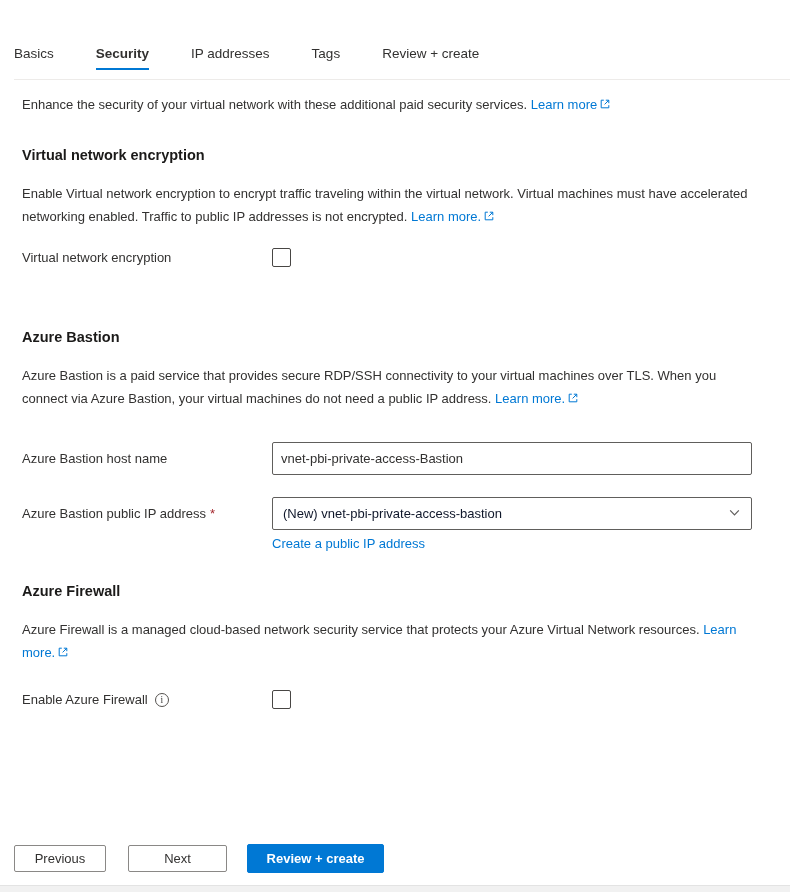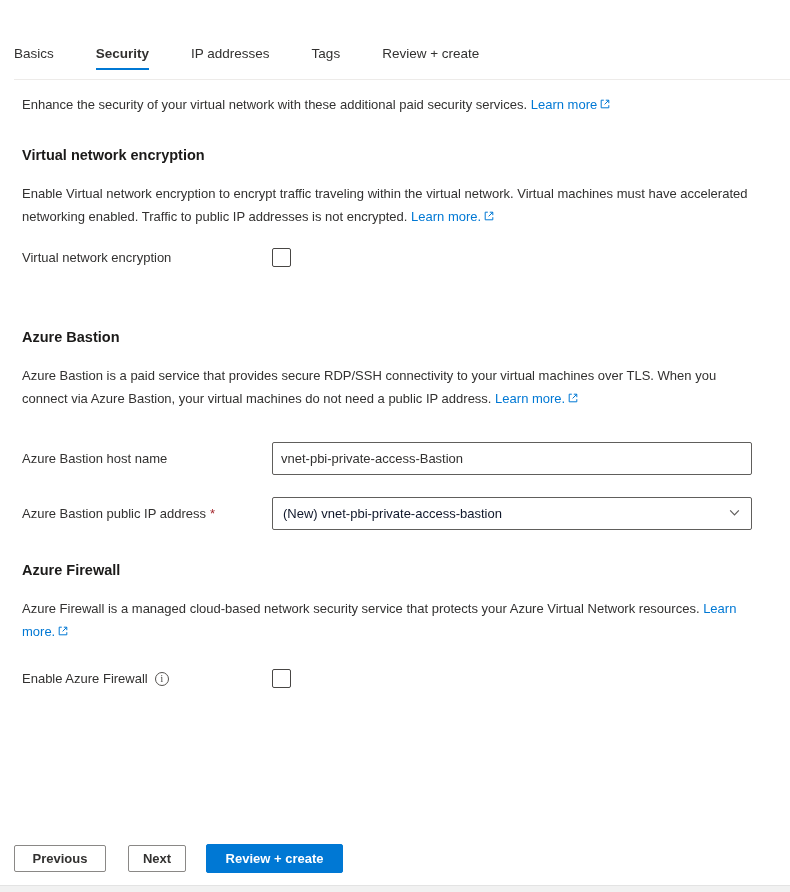--- a/index.html
+++ b/index.html
@@ -49,22 +49,22 @@
   .checkbox { width: 19px; height: 19px; border: 1px solid #484644; border-radius: 2px; background: #fff; cursor: pointer; position: relative; }
   .checkbox.checked { background: #0078d4; border-color: #0078d4; }
   .checkbox.checked::after { content: ""; position: absolute; left: 6px; top: 2px; width: 5px; height: 10px; border: solid #fff; border-width: 0 2px 2px 0; transform: rotate(42deg); }
   
   .text-input { width: 100%; height: 33px; border: 1px solid #605e5c; border-radius: 2px; padding: 0 8px; font-size: 13px; color: #323130; font-family: "Liberation Sans", sans-serif; background: #fff; outline: none; }
   .select { width: 100%; height: 33px; border: 1px solid #605e5c; border-radius: 2px; padding: 0 10px; display: flex; align-items: center; justify-content: space-between; font-size: 13px; color: #0f172a; background: #fff; cursor: pointer; }
   .chevron-down { color: #605e5c; flex-shrink: 0; }
   .create-ip-link { margin-top: 6px; margin-left: 250px; font-size: 13px; }
   
   .footer { position: absolute; left: 14px; bottom: 19px; display: flex; align-items: center; }
-  .btn { font-size: 13px; padding: 5px 0; width: 92px; text-align: center; border: 1px solid #8a8886; border-radius: 2px; background: #fff; color: #323130; cursor: pointer; font-family: "Liberation Sans", sans-serif; font-weight: bold; }
-  .btn-next { width: 58px; margin-left: 22px; }
+  .btn { font-size: 13px; padding: 5px 0; width: 92px; text-align: center; border: 1px solid #8a8886; border-radius: 2px; background: #fff; color: #323130; cursor: pointer; font-family: "Liberation Sans", sans-serif; }
+  .btn-next { width: 99px; margin-left: 22px; }
   .btn-primary { width: 137px; margin-left: 20px; background: #0078d4; border-color: #0078d4; color: #fff; font-weight: 700; padding: 6px 0; }
   .bottom-band { position: absolute; left: 0; right: 0; bottom: 0; height: 7px; background: #f1f1f1; border-top: 1px solid #e3e3e3; }
 </style>
 </head>
 <body>
 
 <div class="page">
 
 
   <div class="tabs">
@@ -121,20 +121,23 @@
       </div>
       <div class="field-control">
         <div class="select">
           <span>(New) vnet-pbi-private-access-bastion</span>
           <span class="chevron-down"><svg width="13" height="13" viewBox="0 0 12 12">
                 <path d="M2 4 L6 8.2 L10 4" fill="none" stroke="currentColor" stroke-width="1.1"></path>
               </svg></span>
         </div>
       </div>
     </div>
+    <div class="create-ip-link">
+      <a class="link">Create a public IP address</a>
+    </div>
 
     <div class="section-title title-firewall">Azure Firewall</div>
     <div class="section-desc">
       <span>Azure Firewall is a managed cloud-based network security service that protects your Azure Virtual Network resources.</span>
       <a class="link">Learn more.</a><span class="ext-icon"><svg width="10" height="10" viewBox="0 0 10 10">
             <path d="M3.8 1.2 H1.2 V8.8 H8.8 V6.2" fill="none" stroke="currentColor" stroke-width="1"></path>
             <path d="M5.8 1.2 H8.8 V4.2 M8.8 1.2 L4.6 5.4" fill="none" stroke="currentColor" stroke-width="1"></path>
           </svg></span>
     </div>
     <div class="field-row row-enable-firewall">

